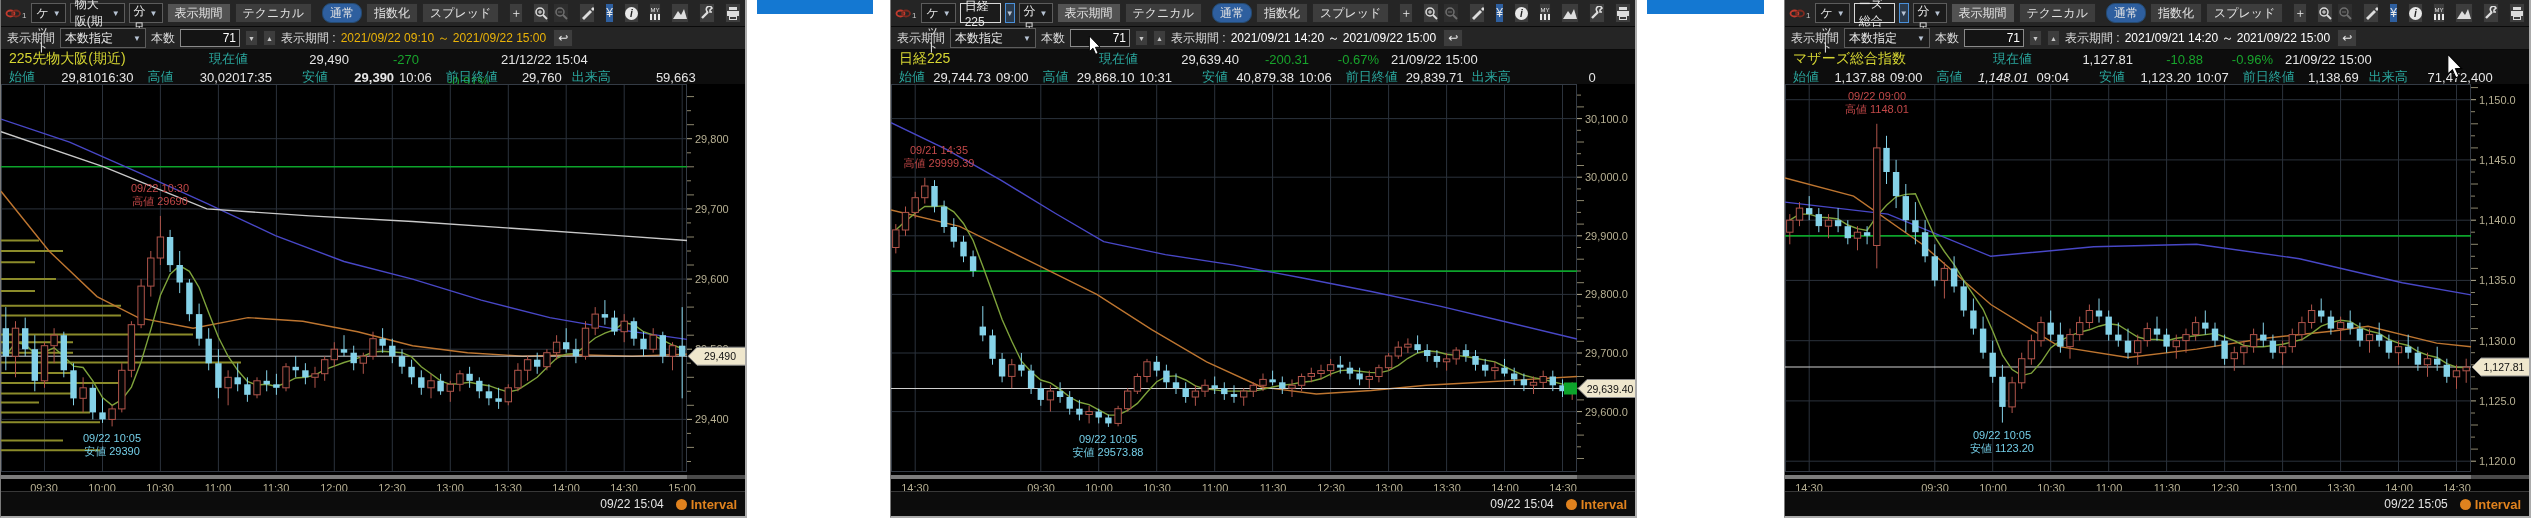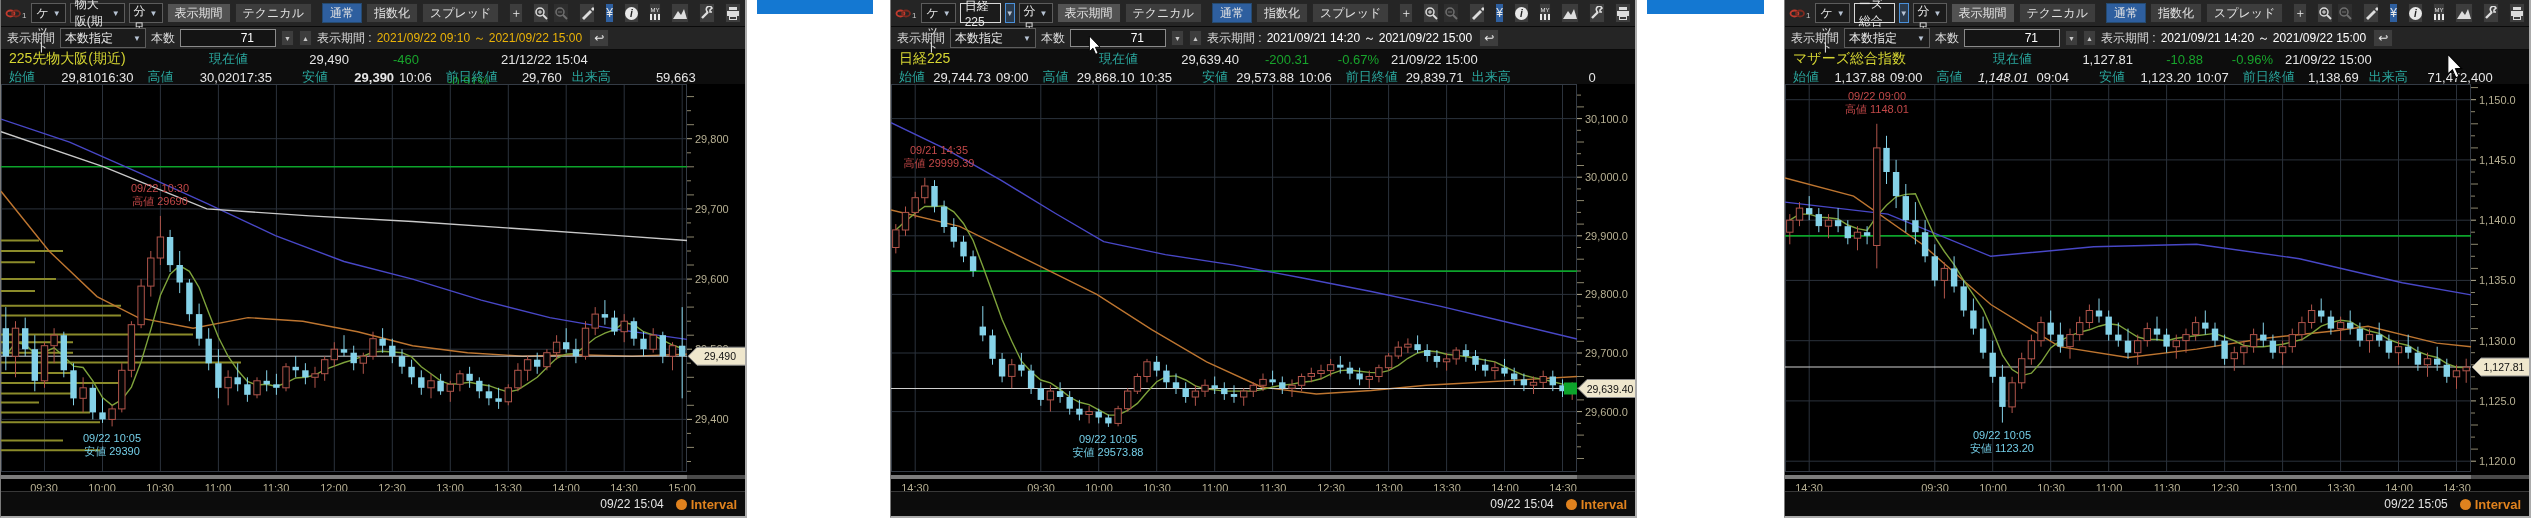--- a/index.html
+++ b/index.html
@@ -17,36 +17,36 @@
        display:flex;align-items:center;justify-content:space-between;padding:0 4px;cursor:default;}
   .w95{width:95px;} .w62{width:52px;} .symw{width:205px;}
   .car{color:#b8c4d4;font-size:8px;margin-left:4px;}
   .symbox{height:18px;width:185px;background:#1b1b1b;border:1px solid #d8d8d8;color:#e8e8e8;
           font-size:12px;display:flex;align-items:center;padding:0 4px;}
   .symdrop{height:20px;width:18px;background:#2b3b4d;border:1px solid #4a90d9;color:#b8c4d4;
            font-size:8px;display:flex;align-items:center;justify-content:center;padding:0;}
   .tbtn{height:20px;background:#3d3d3d;border:1px solid #262626;color:#e2e2e2;font-size:12px;
         padding:0 7px;white-space:nowrap;}
   .tbtn.lt{background:#525252;}
-  .tbtn.blue{background:#2e5f9f;border-color:#24496f;}
+  .tbtn.blue{background:#2e5f9f;border-color:#24496f;border-radius:9px;}
   .ibtn{width:24px;height:20px;background:#3d3d3d;border:1px solid #262626;color:#e8e8e8;
         display:flex;align-items:center;justify-content:center;font-size:12px;padding:0;}
   .ibtn.blue{background:#2e5f9f;}
   .ibtn.dim{opacity:.4;}
   .gap6{margin-left:6px;}
   .infocircle{width:13px;height:13px;border-radius:50%;background:#e8e8e8;color:#222;
               font-size:10px;font-style:italic;font-weight:bold;display:flex;align-items:center;justify-content:center;}
   .myico{display:flex;flex-direction:column;align-items:center;line-height:1;}
   .mytxt{font-size:6px;color:#e8e8e8;}
   .mybars{display:flex;gap:2px;margin-top:1px;}
   .mybars b{width:2px;height:6px;background:#e8e8e8;display:block;}
   .tb2{height:22px;background:#252525;display:flex;align-items:center;gap:5px;padding:0 6px;
        font-size:12px;color:#dcdcdc;border-bottom:1px solid #0a0a0a;}
   .cntbox{height:16px;width:52px;background:#141414;border:1px solid #8a8a8a;color:#fff;
-          font-size:12px;display:flex;align-items:center;justify-content:flex-end;padding:0 21px;}
+          font-size:12px;display:flex;align-items:center;justify-content:flex-end;padding:0 3px;}
   .spin{width:13px;height:16px;background:#3d3d3d;border:1px solid #262626;color:#c8c8c8;
         font-size:7px;display:flex;align-items:center;justify-content:center;padding:0;}
   .retbtn{width:20px;height:18px;background:#3d3d3d;border:1px solid #262626;color:#e8e8e8;
           font-size:12px;display:flex;align-items:center;justify-content:center;padding:0;margin-left:2px;}
   .ir{height:18px;display:flex;align-items:center;font-size:13px;background:#0d0d0d;color:#e6e6e6;white-space:nowrap;}
   .ttl{color:#d6d632;font-size:14px;margin-left:8px;width:200px;overflow:hidden;}
   .tl{color:#2aa79e;}
   .rv{text-align:right;display:inline-block;}
   .grn{color:#18a42c;}
   .chart{position:absolute;top:84px;left:0;}
@@ -161,21 +161,21 @@
     <button class="spin">▼</button>
     <button class="spin">▲</button>
     <span>表示期間 :</span>
     <span style="color:#eab308;">2021/09/22 09:10 ～ 2021/09/22 15:00</span>
     <button class="retbtn">↩</button>
   </div>
   <div class="ir">
     <span class="ttl">225先物大阪(期近)</span>
     <span class="tl" style="width:52px;">現在値</span>
     <span class="rv" style="width:88px;">29,490</span>
-    <span class="rv grn" style="width:70px;">-460</span>
+    <span class="rv grn" style="width:70px;">-270</span>
     <span class="rv grn" style="width:70px;margin-top:44px;">-0.91%</span>
     <span style="margin-left:12px;">21/12/22 15:04</span>
   </div>
   <div class="ir">
     <span class="tl" style="margin-left:8px;width:32px;">始値</span>
     <span class="rv" style="width:60px;">29,810</span>
     <span style="">16:30</span>
     <span class="tl" style="margin-left:14px;width:32px;">高値</span>
     <span class="rv" style="width:60px;">30,020</span>
     <span style="margin-left:0;">17:35</span>
@@ -544,23 +544,23 @@
     <span class="rv grn" style="width:70px;">-200.31</span>
     <span class="rv grn" style="width:70px;">-0.67%</span>
     <span style="margin-left:12px;">21/09/22 15:00</span>
   </div>
   <div class="ir">
     <span class="tl" style="margin-left:8px;width:32px;">始値</span>
     <span class="rv" style="width:60px;">29,744.73</span>
     <span style="margin-left:5px;">09:00</span>
     <span class="tl" style="margin-left:14px;width:32px;">高値</span>
     <span class="rv" style="width:60px;">29,868.10</span>
-    <span style="margin-left:5px;">10:35</span>
+    <span style="margin-left:5px;">10:31</span>
     <span class="tl" style="margin-left:30px;width:32px;">安値</span>
-    <span class="rv" style="width:60px;">29,573.88</span>
+    <span class="rv" style="width:60px;">40,879.38</span>
     <span style="margin-left:5px;">10:06</span>
     <span class="tl" style="margin-left:14px;width:60px;">前日終値</span>
     <span class="rv" style="width:56px;">29,839.71</span>
     <span class="tl" style="margin-left:10px;width:44px;">出来高</span>
     <span class="rv" style="width:80px;">0</span>
   </div>
   <svg class="chart" width="747" height="410">
       <rect x="0" y="0" width="747" height="410" fill="#000"></rect>
       <line x1="24.2" y1="0" x2="24.2" y2="388" stroke="#2b323c" stroke-width="1"></line>
       <line x1="149.8" y1="0" x2="149.8" y2="388" stroke="#2b323c" stroke-width="1"></line>

